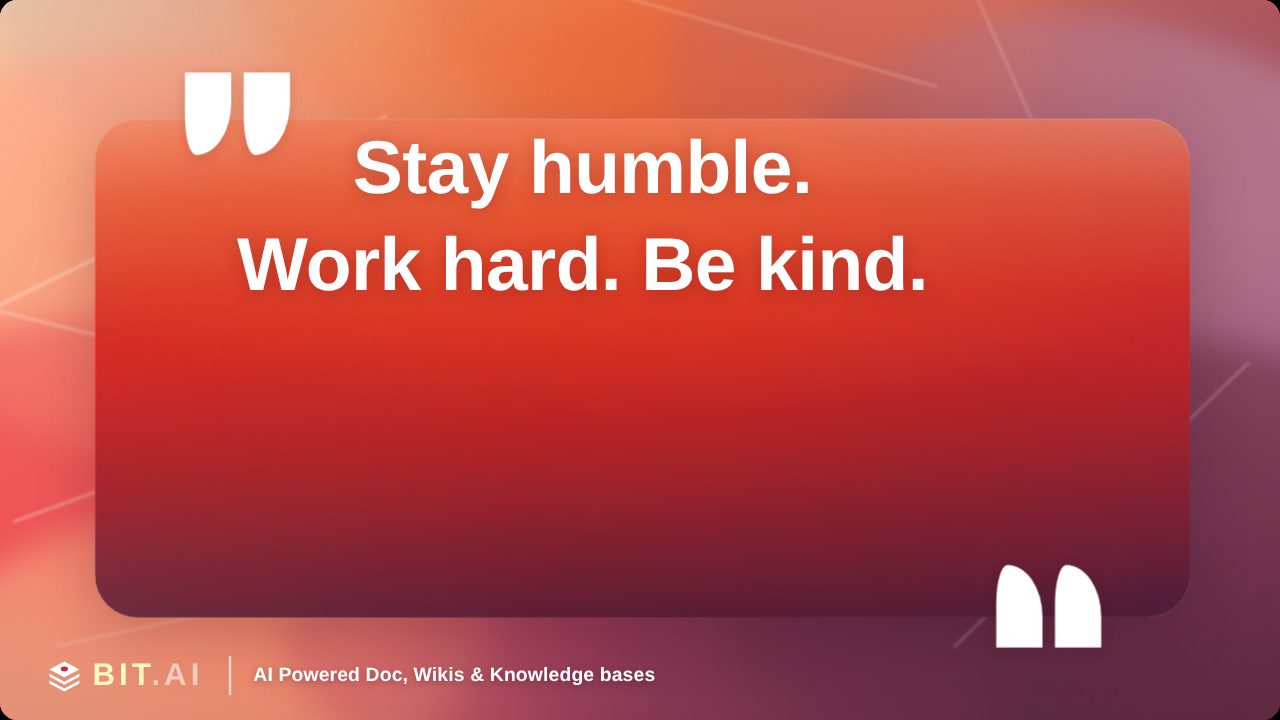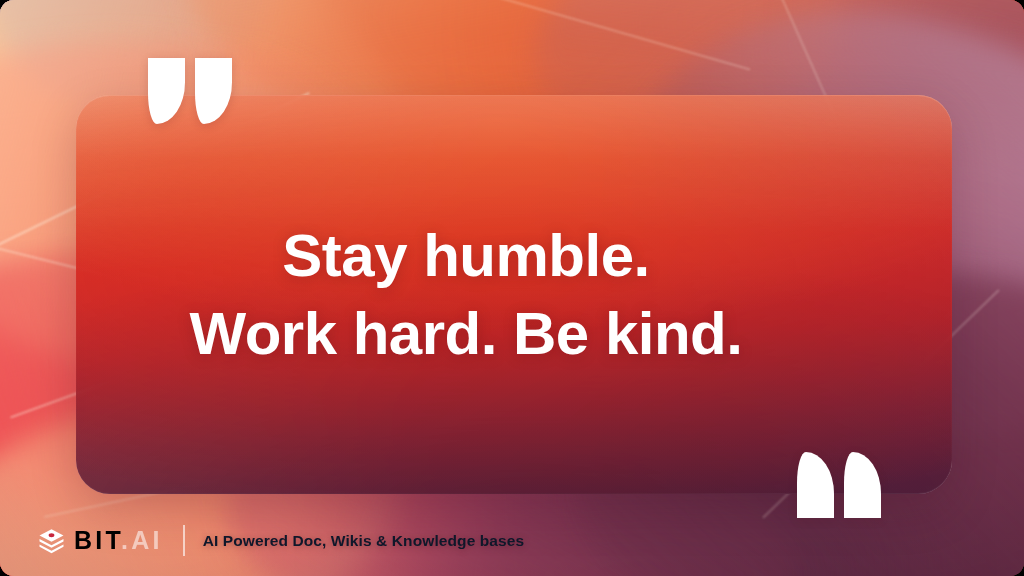--- a/index.html
+++ b/index.html
@@ -193,21 +193,21 @@
   
   #quote-close { left:797px; top:452px; }
   #quote-close span { border-radius:30% 94% 0 0 / 58% 78% 0 0; }
 
   
   #quote-body {
     position:absolute;
     left:76px; top:95px;
     width:780px; height:399px;
     display:flex; flex-direction:column;
-    align-items:center; justify-content:center;
+    align-items:center; justify-content:space-between;
     z-index:5;
     padding:0 46px;
     text-align:center;
   }
 
   #quote-text {
     color:#fff;
     font-size:60px;
     font-weight:700;
     line-height:1.30;
@@ -238,32 +238,32 @@
 
   #logo-mark { width:27px; height:27px; display:block; flex:none; }
 
   #brand-text {
     font-size:25px;
     font-weight:700;
     letter-spacing:3.2px;
     line-height:1;
     white-space:nowrap;
   }
-  #brand-name { color:#000000; }
+  #brand-name { color:#fef9c3; }
   #brand-suffix { color:rgba(255,255,255,.55); }
 
   #divider {
     width:2px; height:31px;
     background:rgba(255,255,255,.62);
     margin:0 18px 0 20px;
     flex:none;
   }
 
   #tagline {
-    color:#0f172a;
+    color:#ffffff;
     font-size:15.5px;
     font-weight:700;
     letter-spacing:.1px;
     white-space:nowrap;
     text-shadow:0 1px 6px rgba(70,14,26,.35);
   }
 </style>
 </head>
 <body>
 

